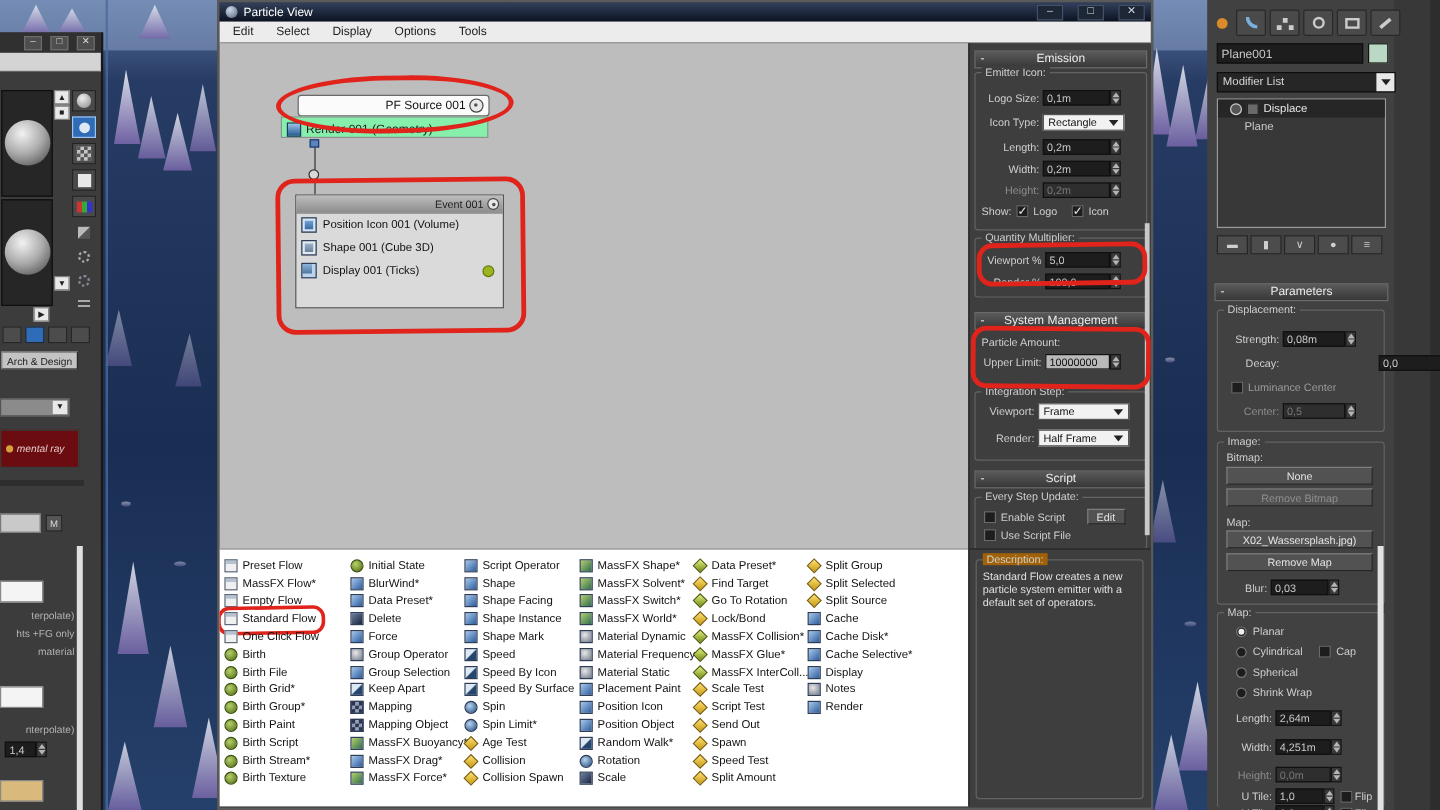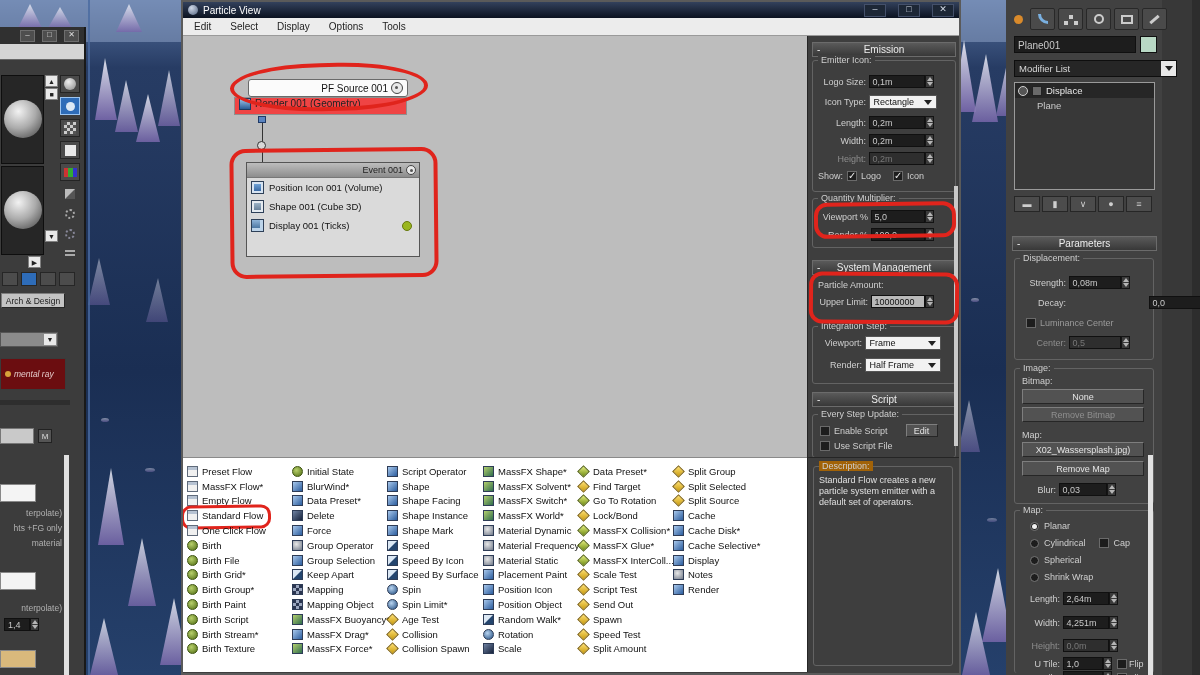--- a/index.html
+++ b/index.html
@@ -51,22 +51,22 @@
   .pv-depot{position:relative;background:#fff;border-top:1px solid #8a8a8a;display:flex;
             padding:6px 0 0 4px;overflow:hidden;}
   .pv-desc{position:relative;background:#3e3e3e;border-top:1px solid #252525;border-left:1px solid #252525;}
 
   
   .node-source{position:absolute;left:65px;top:43px;width:160px;height:18px;background:#fbfbfb;
                border:1px solid #6a6a6a;border-radius:3px;font-size:10px;color:#111;display:flex;
                align-items:center;justify-content:flex-end;padding-right:4px;box-sizing:border-box;}
   .pf-ico{width:10px;height:10px;border-radius:50%;border:1px solid #444;margin-left:3px;flex:none;position:relative;background:#e8e8e8;}
   .pf-ico::before{content:"";position:absolute;left:3px;top:3px;width:3px;height:3px;background:#555;border-radius:50%;}
-  .node-render{position:absolute;left:51px;top:61px;width:173px;height:18px;background:#ef4444;
-               border:1px solid #8f8f8f;font-size:10px;color:#222;display:flex;align-items:flex-start;box-sizing:border-box;}
+  .node-render{position:absolute;left:51px;top:61px;width:173px;height:18px;background:#86efac;
+               border:1px solid #8f8f8f;font-size:10px;color:#222;display:flex;align-items:flex-end;box-sizing:border-box;}
   .rnd-ico{width:12px;height:12px;margin:0 4px;background:linear-gradient(#9cc4e8,#2a5b95);border:1px solid #1d3a60;flex:none;box-sizing:border-box;}
   .wire{position:absolute;left:79px;top:80px;width:1px;height:46px;background:#333;}
   .plug{position:absolute;left:75px;top:80px;width:8px;height:7px;background:#5a84c0;border:1px solid #203a66;box-sizing:border-box;}
   .conn{position:absolute;left:74px;top:105px;width:9px;height:9px;border-radius:50%;background:#d8d8d8;border:1px solid #333;box-sizing:border-box;}
   .event{position:absolute;left:63px;top:126px;width:174px;height:95px;background:#dadada;border:1px solid #555;box-sizing:border-box;}
   .event-hd{height:14px;background:linear-gradient(#bdbdbd,#8d8d8d);font-size:9px;color:#222;
             display:flex;align-items:center;justify-content:flex-end;padding-right:3px;border-bottom:1px solid #777;}
   .ev-row{height:19px;display:flex;align-items:center;font-size:9.5px;color:#111;}
   .ev-ic{width:13px;height:13px;margin:0 5px 0 4px;flex:none;border:1px solid #2e4058;box-sizing:border-box;}
   .ev-ic.birth{border-radius:50%;background:radial-gradient(circle at 40% 38%,#b7d36b,#52700f);border-color:#3c5210;}
@@ -106,21 +106,21 @@
   .desc-grp .leg{position:absolute;top:-6px;left:5px;background:#a16207;padding:0 3px;font-size:9px;color:#cfcfcf;}
   .desc-text{padding:8px 5px 0 5px;font-size:9px;color:#e0e0e0;line-height:11px;}
 
   
   .cmd{position:absolute;left:1006px;top:0;width:194px;height:675px;background:#414141;}
   .cmd-rightstrip{position:absolute;left:156px;top:0;width:38px;height:675px;background:#383838;}
   .cmd-edge{position:absolute;left:186px;top:0;width:8px;height:675px;background:#2d2d2d;}
   .tabbtn{width:25px;height:22px;background:#4a4a4a;border:1px solid #282828;border-radius:2px;flex:none;
           display:flex;align-items:center;justify-content:center;box-sizing:border-box;}
   .cstack{position:absolute;left:8px;top:82px;width:141px;height:108px;background:#383838;border:1px solid #9a9a9a;box-sizing:border-box;}
-  .stk-row{height:15px;display:flex;align-items:center;font-size:9.5px;color:#e8e8e8;padding-left:3px;}
+  .stk-row{height:15px;display:flex;align-items:center;font-size:9.5px;color:#e8e8e8;padding-left:10px;}
   .stk-row.sel{background:#262626;}
   .bulb{width:8px;height:8px;border-radius:50%;border:1px solid #cfcfcf;background:#555;margin-right:4px;flex:none;}
   .stk-ico{width:10px;height:10px;background:#6a6a6a;border:1px solid #222;margin-right:4px;flex:none;box-sizing:border-box;}
   .stkbtn{width:26px;height:16px;background:#4c4c4c;border:1px solid #262626;color:#cfcfcf;font-size:9px;
           line-height:14px;text-align:center;box-sizing:border-box;}
   .cmd .grp .leg{background:#414141;}
   .cmd-scroll{position:absolute;left:142px;top:455px;width:5px;height:220px;background:#e2e2e2;}
 
   
   .me{position:absolute;left:0;top:27px;width:86px;height:648px;background:#3c3c3c;border-right:2px solid #191919;box-sizing:border-box;}
@@ -773,21 +773,21 @@
       <span class="tabbtn">
           <span style="width:11px;height:3px;background:#ccc;transform:rotate(-40deg);"></span>
         </span>
     </div>
 
     <div style="position:absolute;left:8px;top:36px;display:flex;gap:4px;">
       <span class="fld" style="width:122px;height:17px;line-height:17px;font-size:10px;">Plane001</span>
       <span style="width:17px;height:17px;background:#b9d9c5;border:1px solid #111;box-sizing:border-box;"></span>
     </div>
 
-    <div style="position:absolute;left:8px;top:60px;width:163px;height:17px;background:#262626;border:1px solid #0e0e0e;display:flex;align-items:center;box-sizing:border-box;">
+    <div style="position:absolute;left:8px;top:60px;width:149px;height:17px;background:#262626;border:1px solid #0e0e0e;display:flex;align-items:center;box-sizing:border-box;">
       <span style="font-size:9.5px;color:#d8d8d8;padding-left:4px;">Modifier List</span>
       <span style="margin-left:auto;width:15px;height:15px;background:#e8e8e8;display:flex;align-items:center;justify-content:center;">
           <span style="width:0;height:0;border-left:4px solid transparent;border-right:4px solid transparent;border-top:5px solid #222;"></span>
         </span>
     </div>
 
     <div class="cstack">
       <div class="stk-row sel">
         <span class="bulb"></span>
         <span class="stk-ico"></span>

